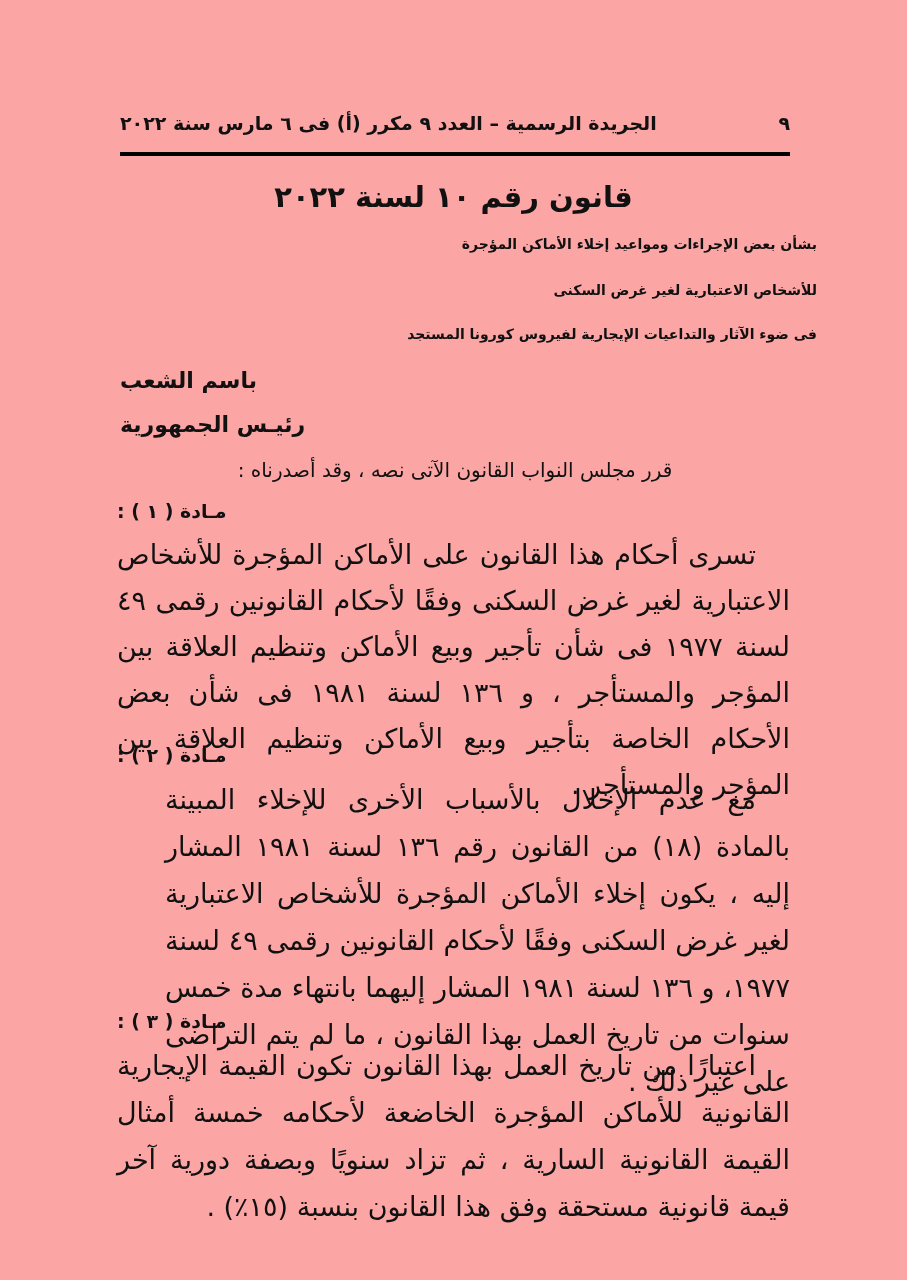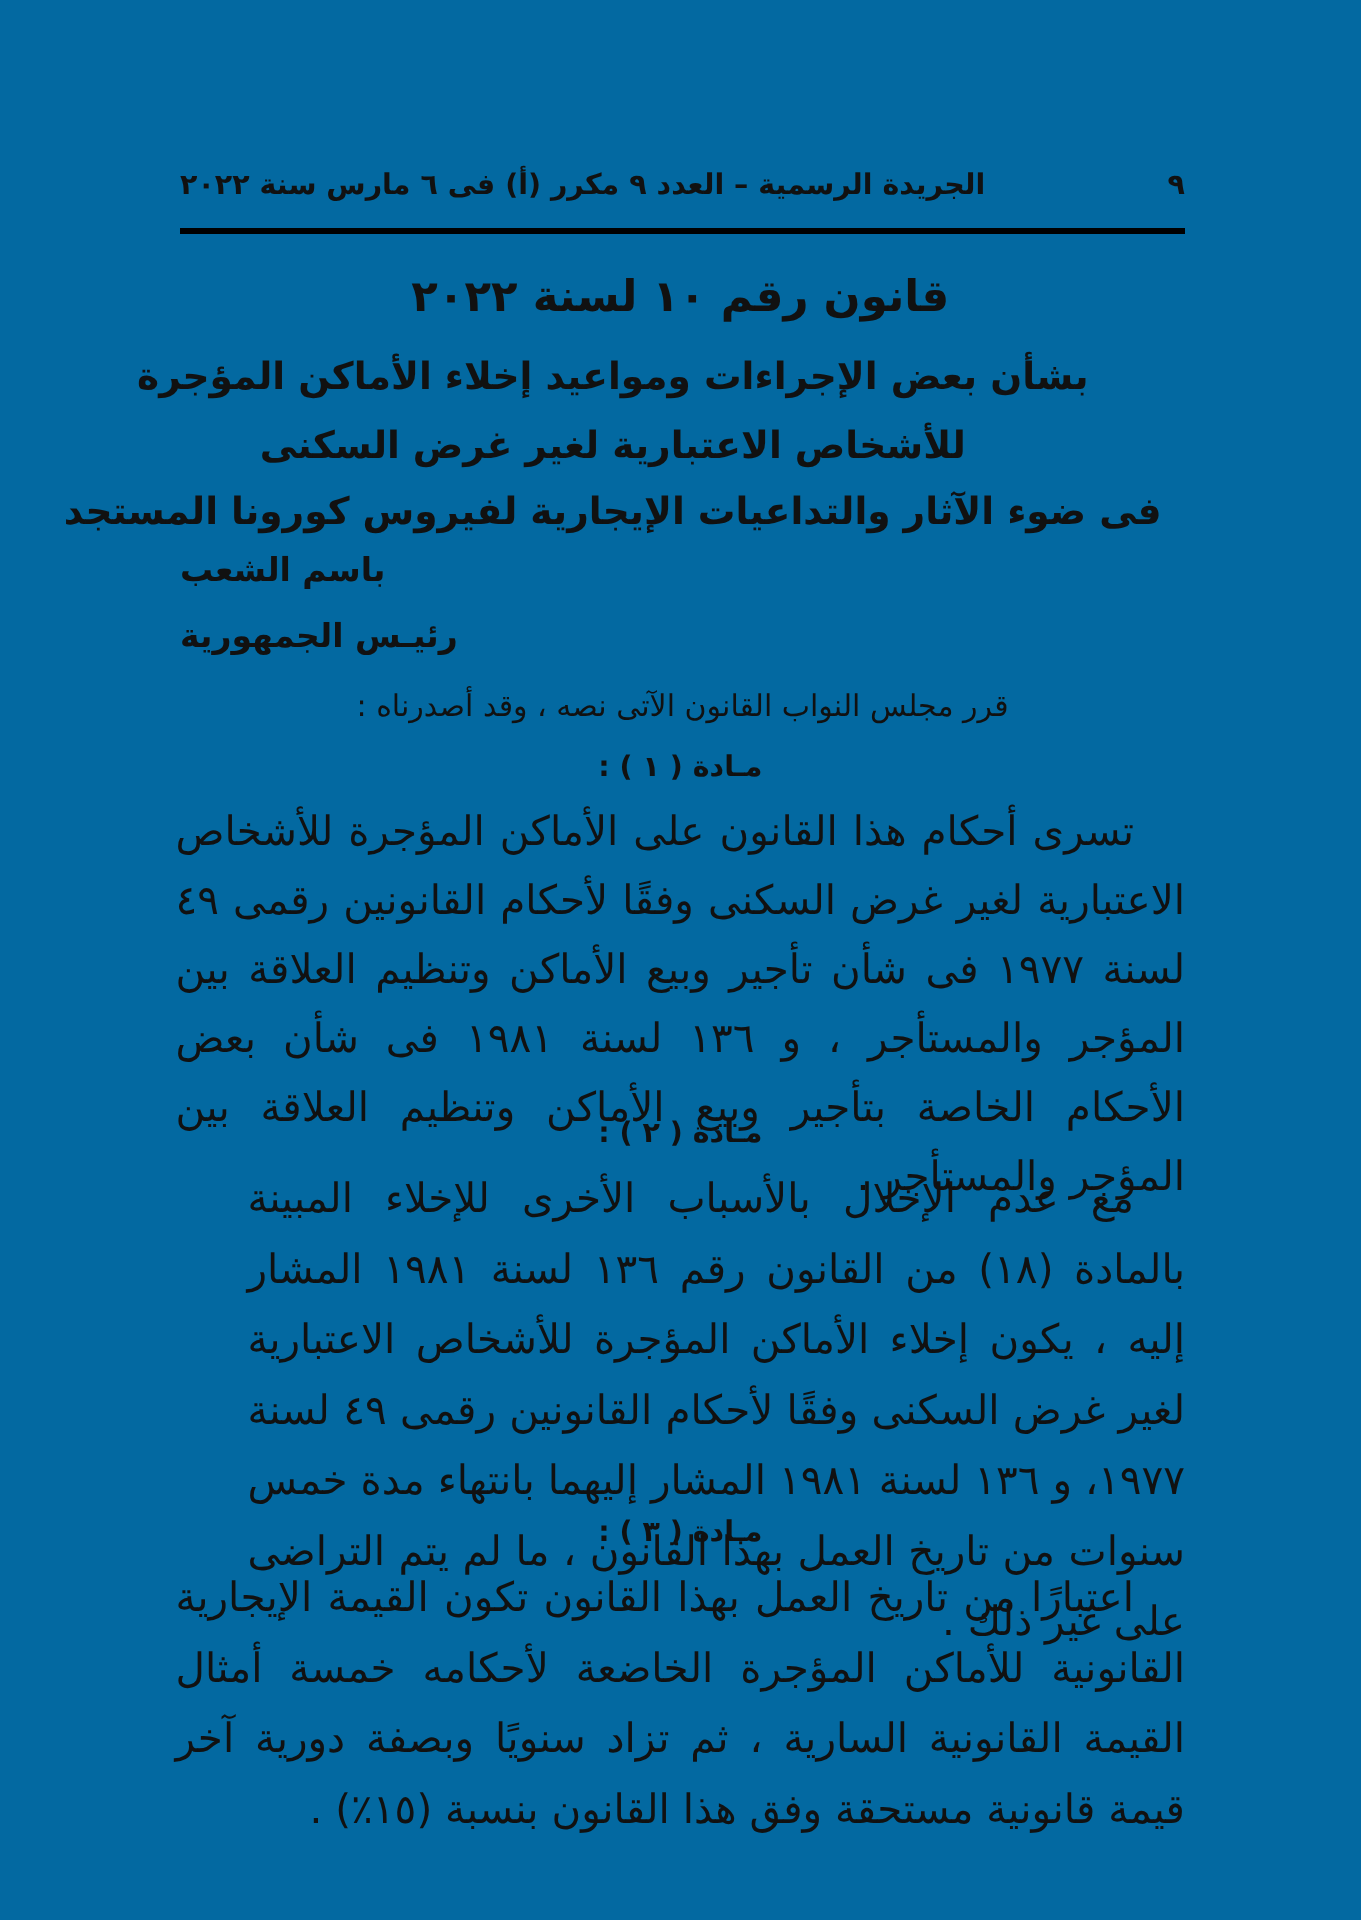--- a/index.html
+++ b/index.html
@@ -16,21 +16,21 @@
     font-family: "DejaVu Sans", "Liberation Sans", sans-serif;
     color: #111111;
     -webkit-font-smoothing: antialiased;
   }
 
   .page {
     position: absolute;
     inset: 0;
     width: 907px;
     height: 1280px;
-    background: #0369a1;
+    background: #fca5a5;
   }
 
   
   .masthead {
     position: absolute;
     top: 106px;
     left: 120px;
     width: 670px;
     height: 34px;
     display: flex;
@@ -68,22 +68,21 @@
     text-align: center;
     font-size: 29px;
     font-weight: 700;
     letter-spacing: 1px;
     direction: rtl;
   }
   .subtitle {
     position: absolute;
     left: 0;
     width: 817px;
-    text-align: center;
-    font-size: 25px;
+    font-size: 14px;
     font-weight: 700;
     direction: rtl;
   }
   .subtitle.s1 { top: 236px; }
   .subtitle.s2 { top: 282px; }
   .subtitle.s3 { top: 326px; }
 
   
   .invocation {
     position: absolute;
@@ -110,21 +109,21 @@
   }
 
   
   .article {
     position: absolute;
     right: 117px;
     width: 673px;
     direction: rtl;
   }
   .article-label {
-    text-align: center;
+    text-align: left;
     font-size: 19px;
     font-weight: 700;
     letter-spacing: 1px;
     margin-bottom: 10px;
     direction: rtl;
   }
   .article-body {
     text-align: justify;
     text-align-last: right;
     font-size: 27px;

